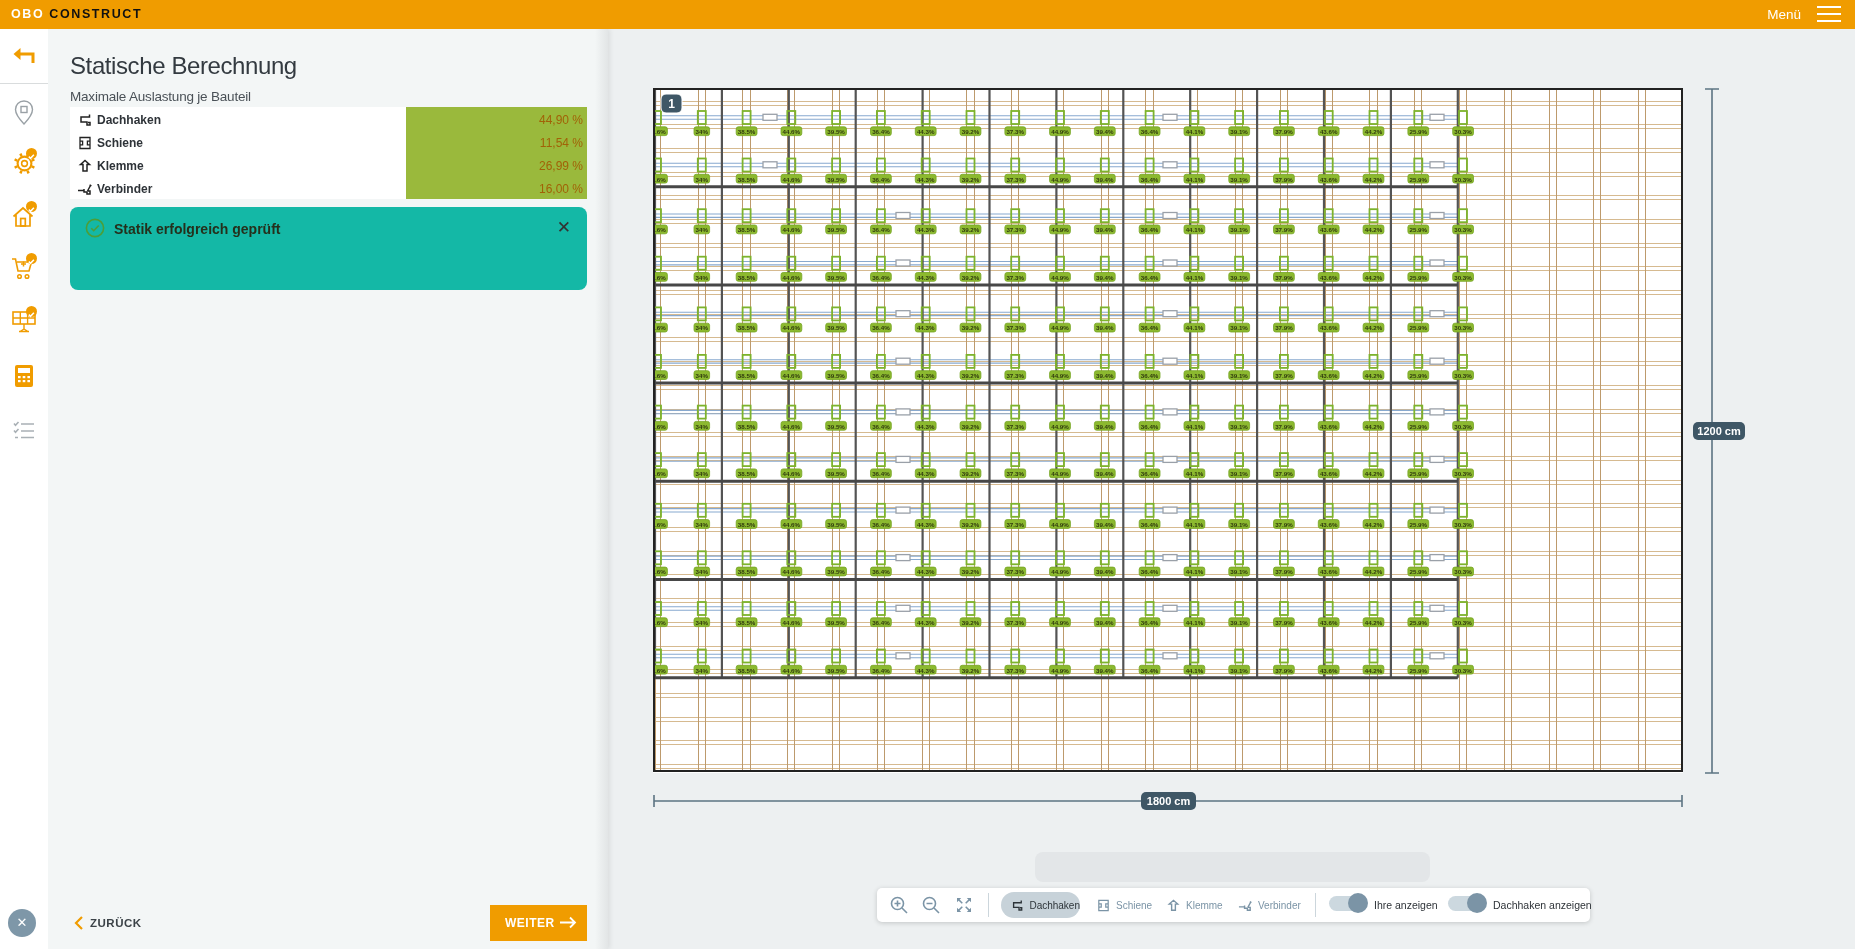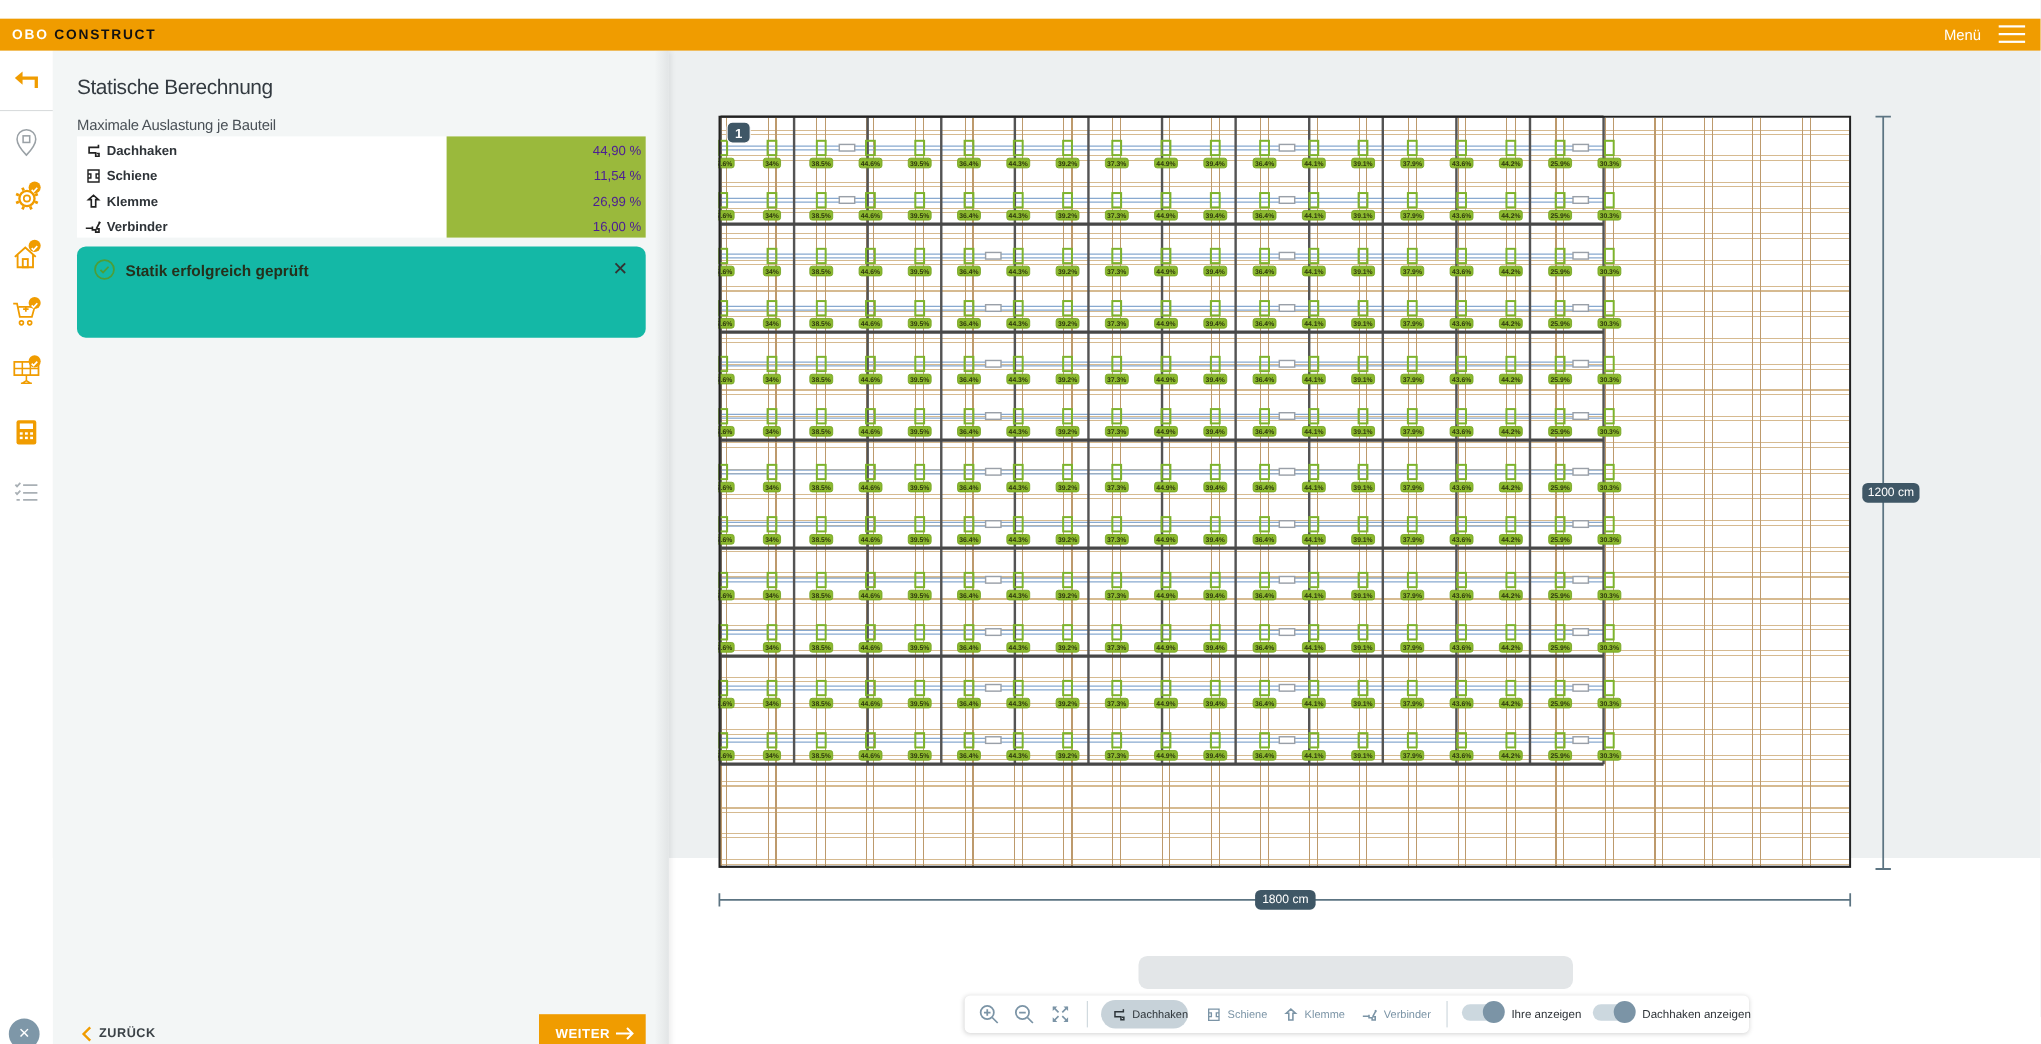--- a/index.html
+++ b/index.html
@@ -1,44 +1,44 @@
 <!DOCTYPE html>
 <html><head><meta charset="utf-8"><style>
 *{margin:0;padding:0;box-sizing:border-box}
 html,body{width:1855px;height:949px;overflow:hidden;font-family:"Liberation Sans",sans-serif}
-.stage{position:absolute;left:0;top:17px;width:1855px;height:763px;background:#edf0f1}
+.stage{position:absolute;left:0;top:0;width:1855px;height:949px;background:#edf0f1}
 .abs{position:absolute}
 .topbar{left:0;top:0;width:1855px;height:29px;background:#f09c00;z-index:30}
 .logo{left:11px;top:7px;font-weight:bold;font-size:12.5px;letter-spacing:1.6px;color:#fff}
 .logo b{color:#111}
 .menu{right:54px;top:7px;color:#fff;font-size:13.5px}
 .burger{right:14px;top:6px;width:24px;height:17px}
 .burger div{height:2.4px;background:#fff;margin-bottom:4.5px}
 .sidebar{left:0;top:29px;width:48px;height:920px;background:#fff;z-index:20}
 .sdiv{left:0;top:83px;width:48px;height:1px;background:#d9dcdd}
 .sic{position:absolute;left:0;width:48px;text-align:center}
 .badge{position:absolute;width:11px;height:11px;border-radius:50%;background:#f09c00}
 .panel{left:48px;top:29px;width:560px;height:920px;background:#f3f6f6;z-index:10;box-shadow:2px 0 5px rgba(0,0,0,.08)}
-.h1{left:70px;top:52px;font-size:19px;letter-spacing:-.4px;color:#333a40}
+.h1{left:70px;top:52px;font-size:24px;letter-spacing:-.4px;color:#333a40}
 .h2{left:70px;top:89px;font-size:13.5px;letter-spacing:-.2px;color:#4a5157}
 .tbl{left:70px;top:107px;width:517px;height:92px;background:#fff}
 .tblg{left:406px;top:107px;width:181px;height:92px;background:#9ab93c}
 .trow{position:absolute;left:0;height:23px;width:517px;font-size:12px;color:#2e3338}
 .trow .nm{position:absolute;left:27px;top:4px;font-weight:bold}
-.trow .vl{position:absolute;right:4px;top:4px;color:#4c1d95}
+.trow .vl{position:absolute;right:4px;top:4px;color:#a16207}
 .trow .tic{position:absolute;left:7px;top:3px}
 .note{left:70px;top:207px;width:517px;height:83px;background:#14b8a6;border-radius:8px}
 .ntitle{position:absolute;left:44px;top:14px;font-size:14px;font-weight:bold;color:#25301c}
 .nx{position:absolute;right:16px;top:10px;font-size:17px;color:#333}
 .nbody{position:absolute;left:15px;top:42px;width:495px;font-size:13px;color:#3a4247;line-height:20px}
 .zurueck{left:90px;top:917px;font-size:11.5px;font-weight:bold;color:#3b4247;letter-spacing:.5px}
 .weiter{left:490px;top:905px;width:97px;height:36px;font-family:"Liberation Sans";background:#f09c00;color:#fff;font-size:12px;font-weight:bold;letter-spacing:.5px;line-height:36px;padding-left:15px}
 .closec{left:8px;top:909px;width:28px;height:28px;border-radius:50%;background:#7e97a8;color:#fff;text-align:center;line-height:28px;font-size:13px;z-index:40}
 .draw{left:653px;top:88px;width:1030px;height:685px}
-.dimbadge{background:#3f5766;color:#fff;font-size:11px;font-weight:normal;text-align:center;border-radius:5px;line-height:18px;z-index:5}
+.dimbadge{background:#3f5766;color:#fff;font-size:11px;font-weight:bold;text-align:center;border-radius:5px;line-height:18px;z-index:5}
 .scrollpill{left:1035px;top:852px;width:395px;height:30px;background:#e3e6e8;border-radius:8px}
 .toolbar{left:877px;top:888px;width:713px;height:34px;background:#fff;border-radius:5px;box-shadow:0 1px 5px rgba(0,0,0,.18);z-index:6}
 .tbi{position:absolute;top:0;height:34px;display:flex;align-items:center}
 .tdiv{position:absolute;top:5px;width:1px;height:24px;background:#ccd6dc}
 .chip{position:absolute;left:124px;top:4px;width:79px;height:26px;background:#c7d2d9;border-radius:13px;display:flex;align-items:center;padding-left:9px}
 .tlabel{white-space:nowrap;font-size:10px;color:#7b94a6;margin-left:5px}
 .toggle{position:absolute;top:8px;width:36px;height:15px;background:#ccd8df;border-radius:8px}
 .knob{position:absolute;top:-3px;width:20px;height:20px;border-radius:50%;background:#7b94a6}
 .ttext{white-space:nowrap;font-size:10.5px;color:#2e3338}
 </style></head><body>

